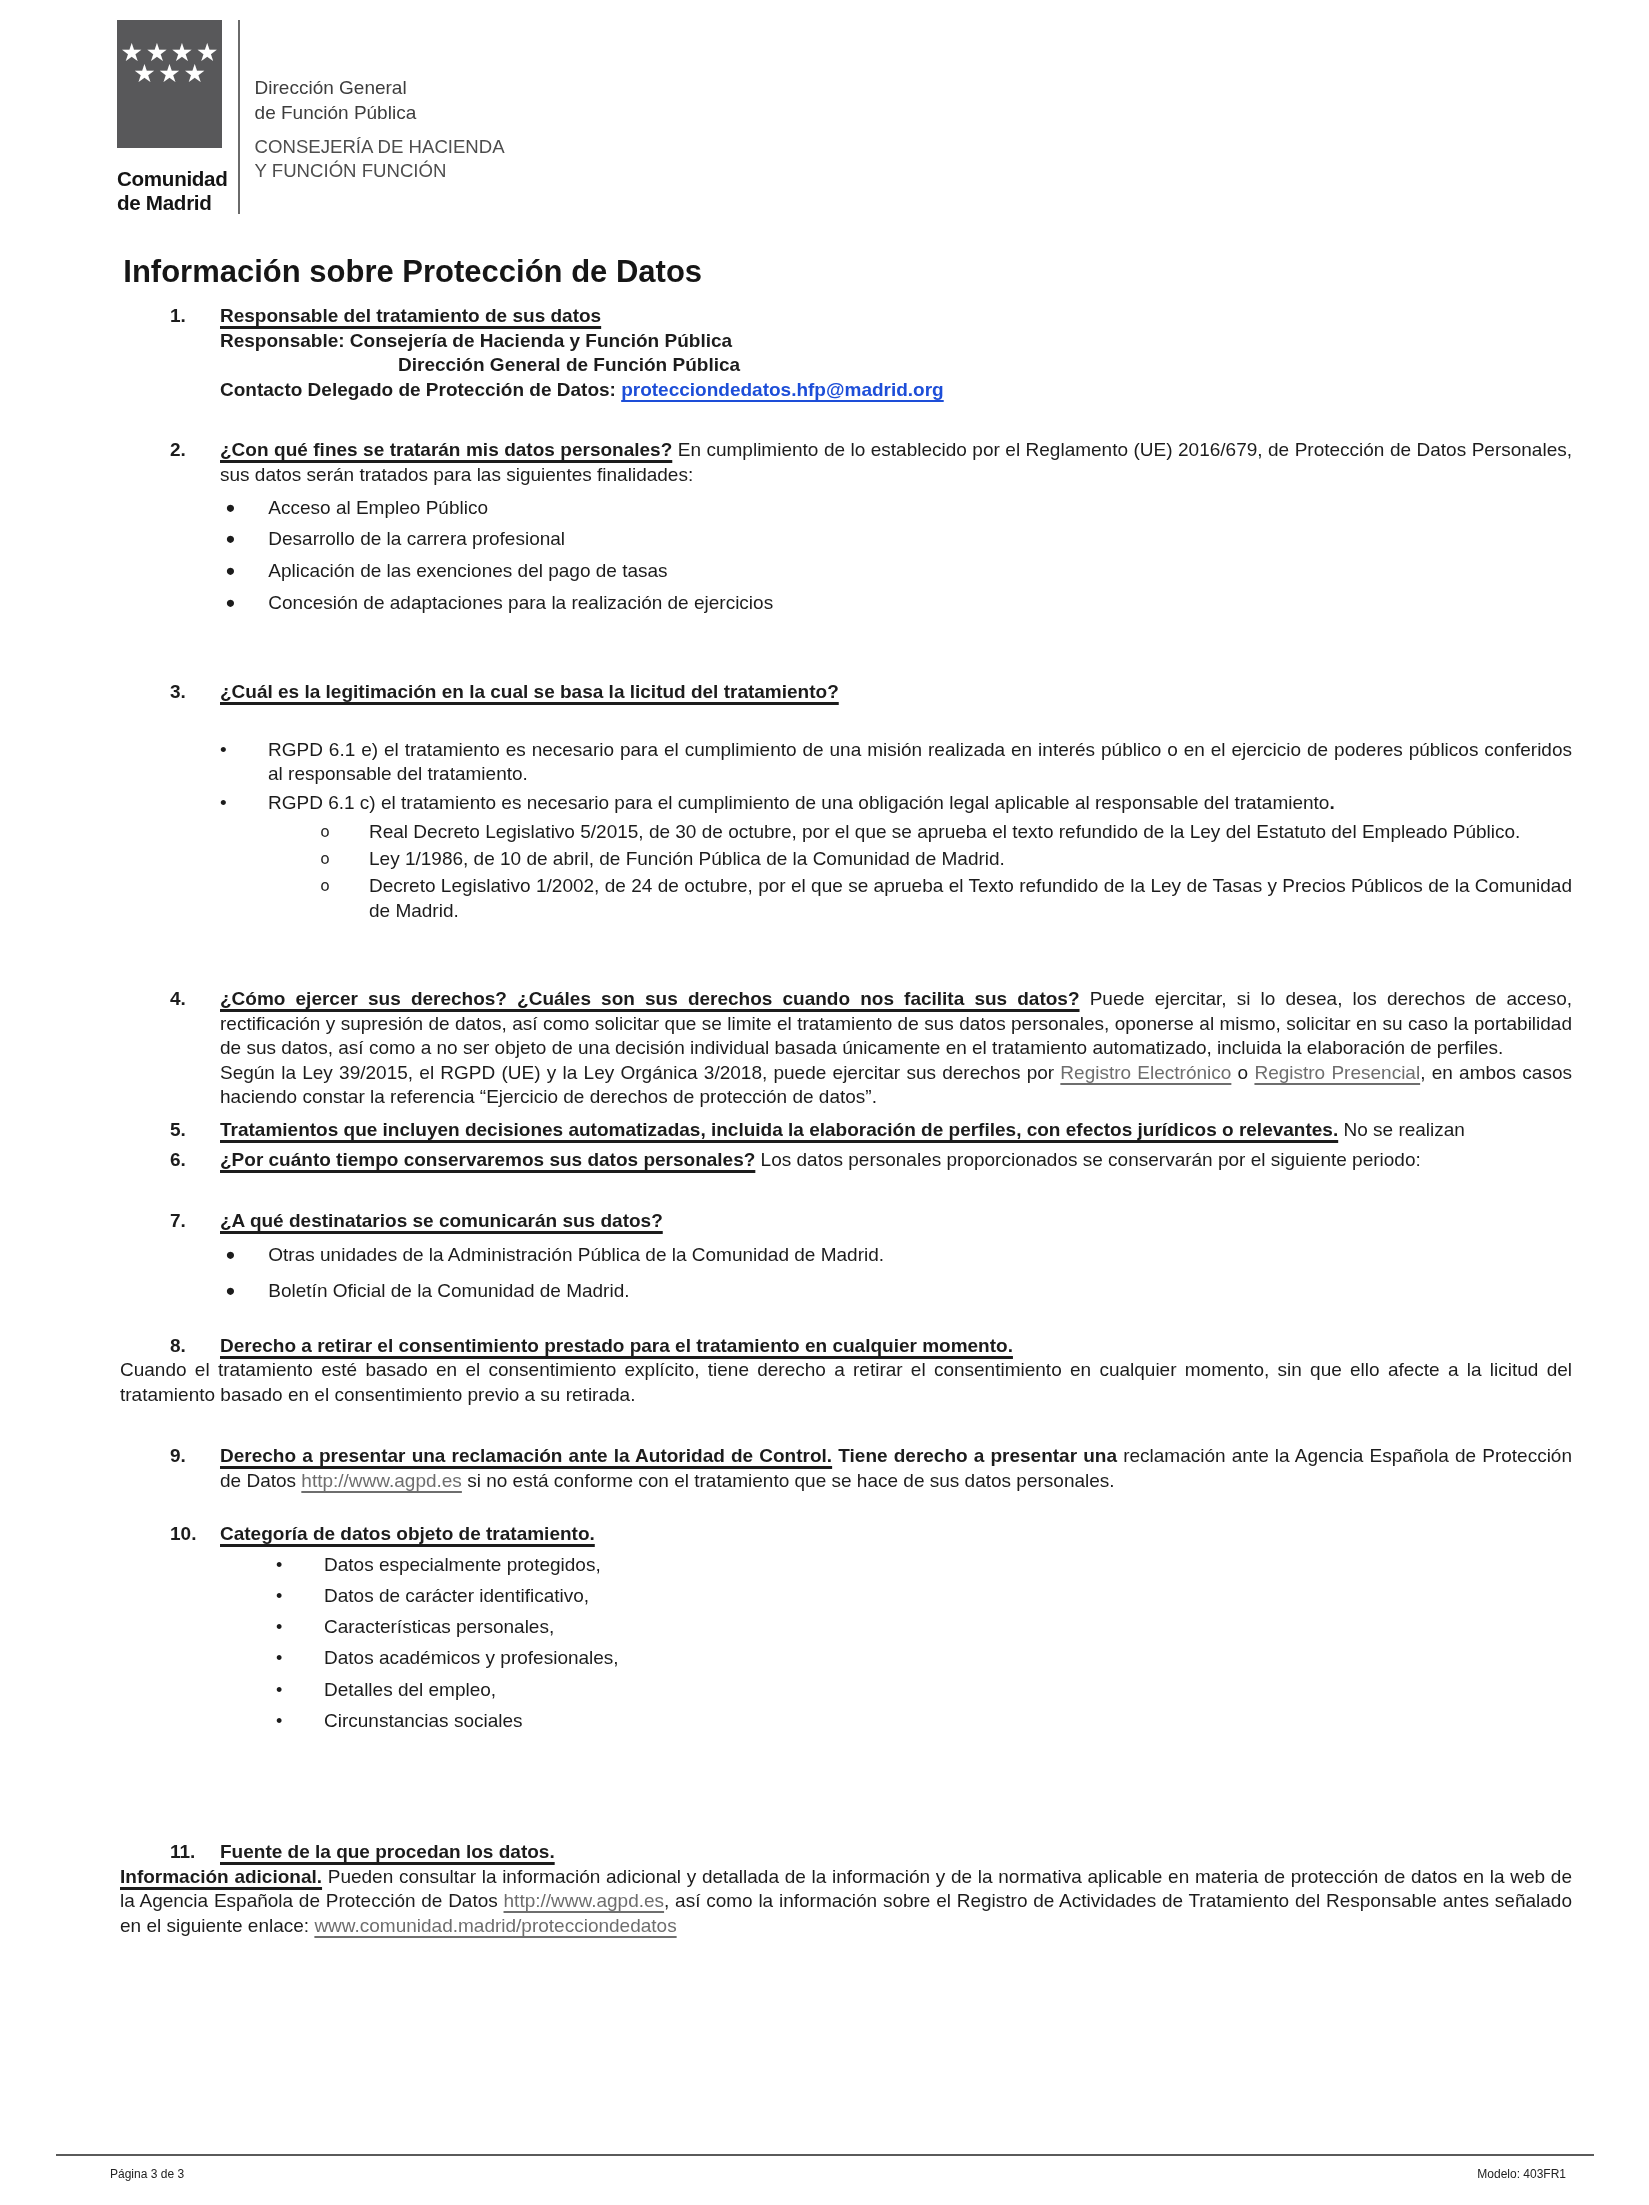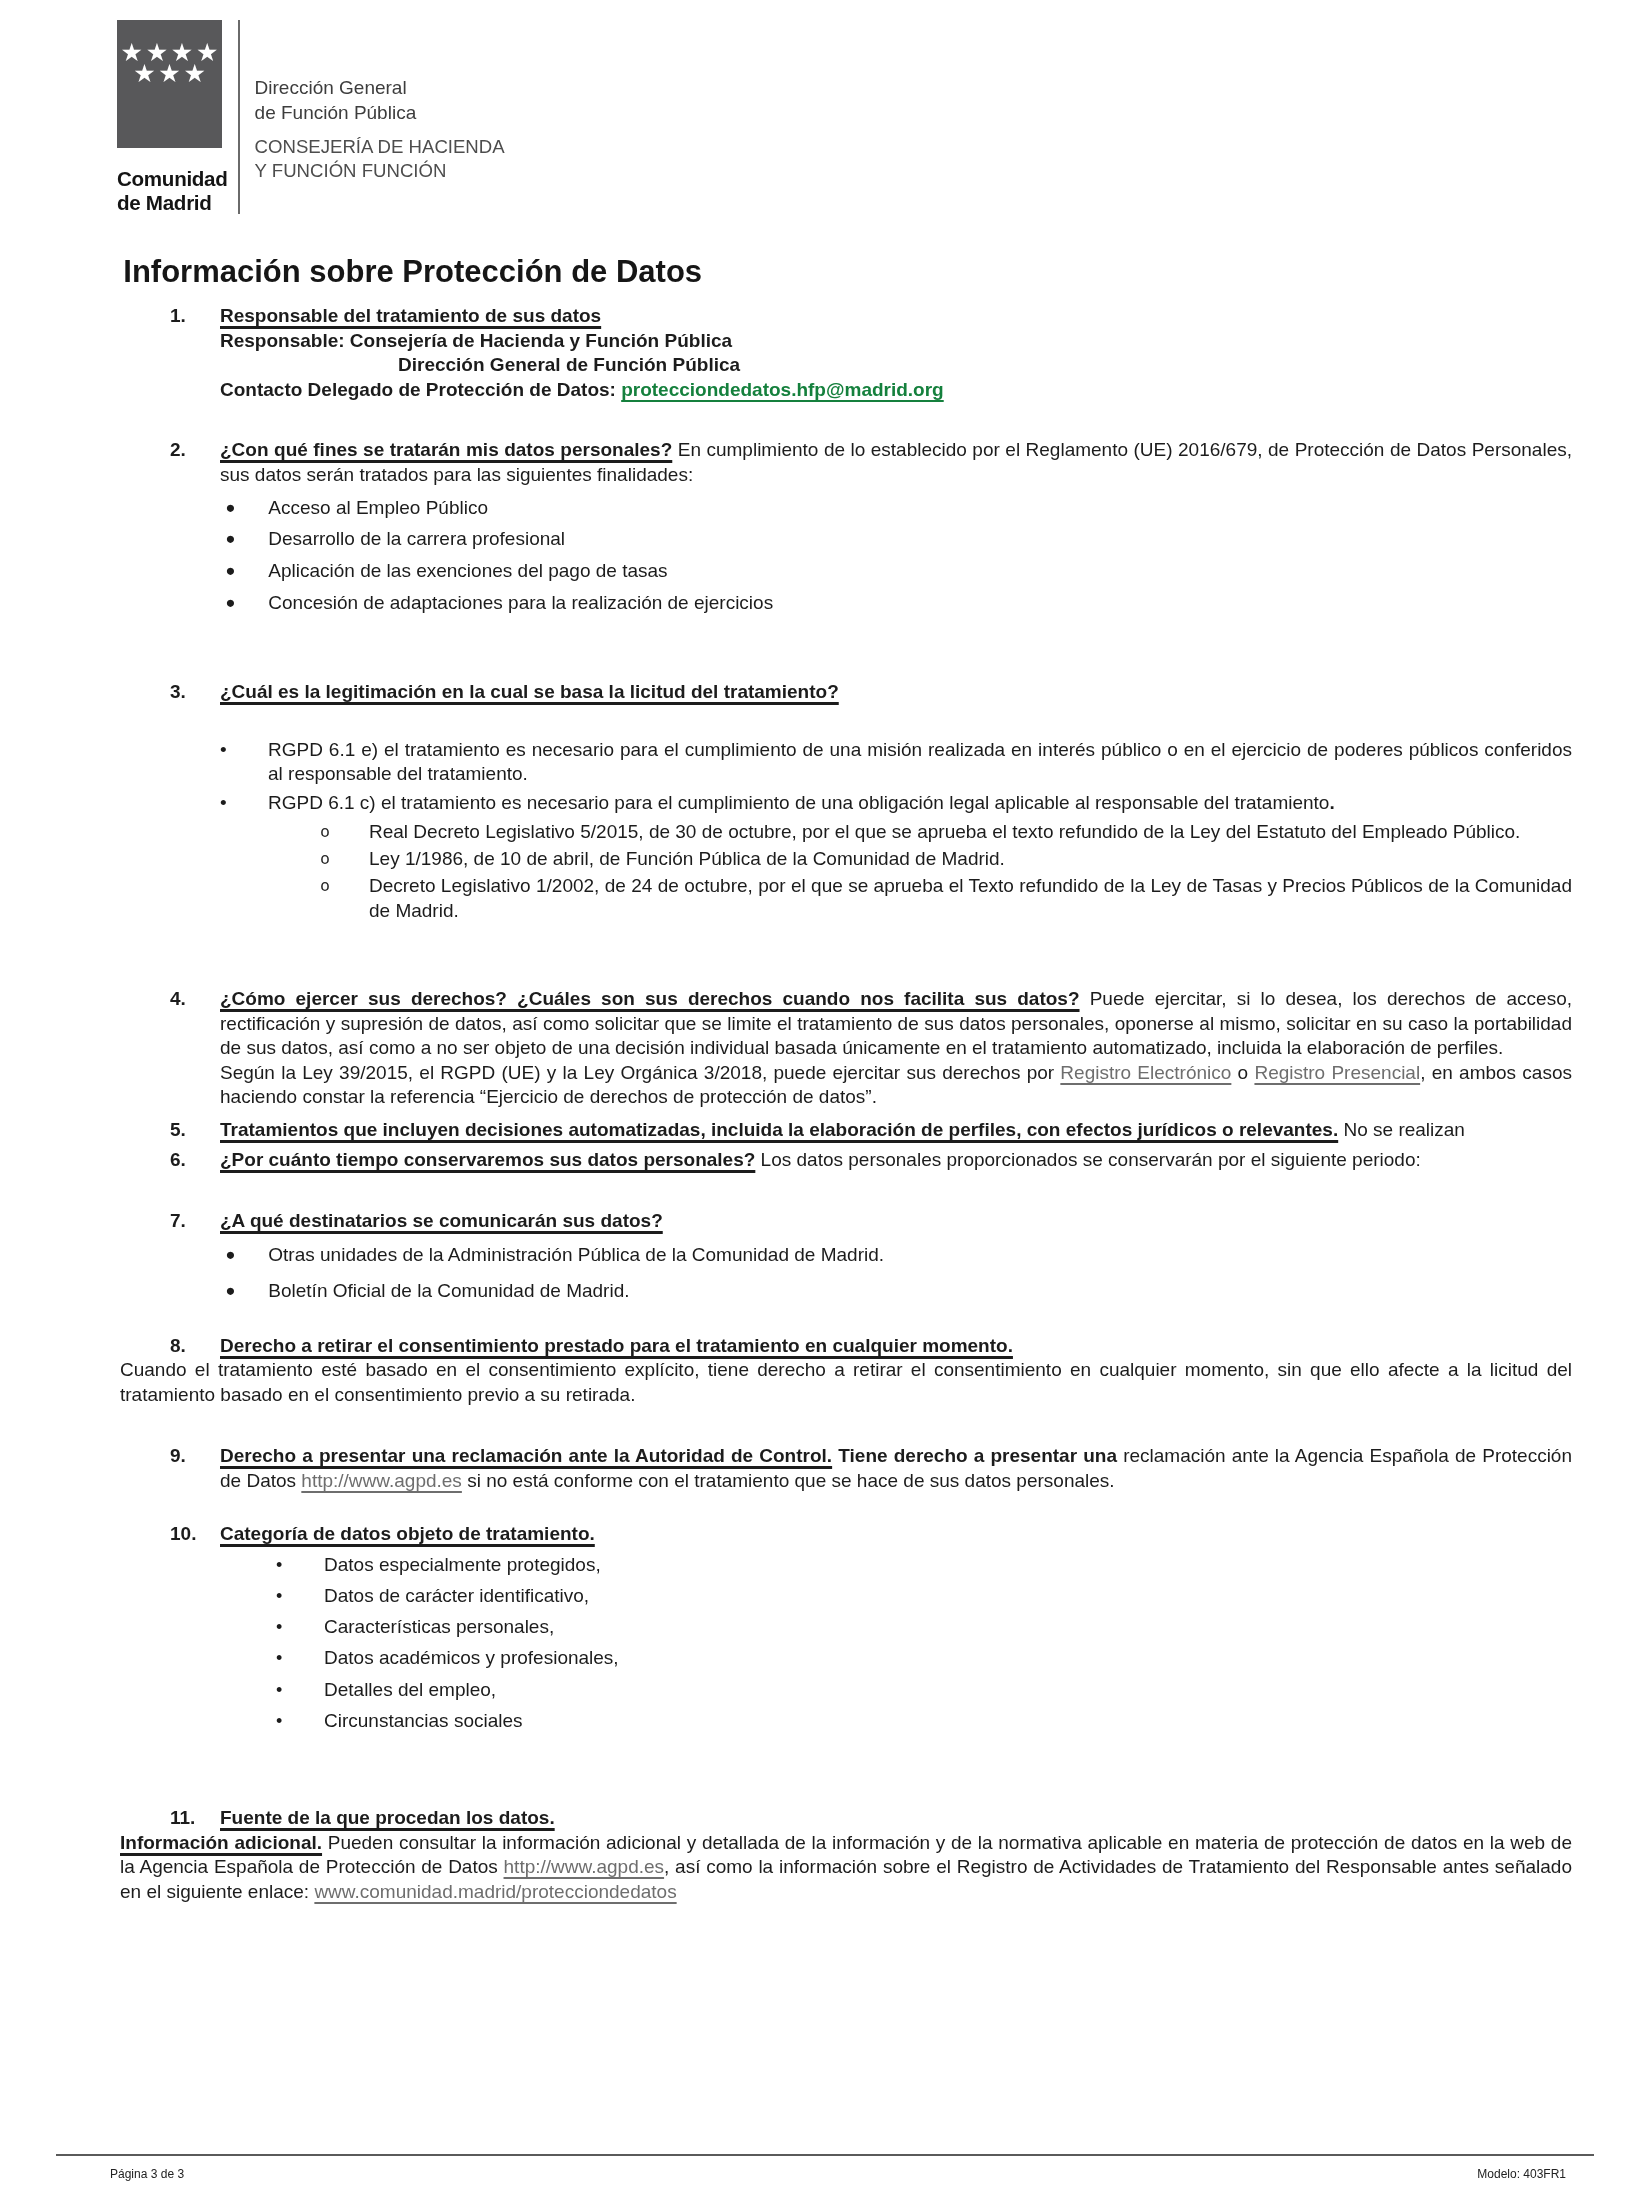--- a/index.html
+++ b/index.html
@@ -22,21 +22,21 @@
   
   .content { position:absolute; left:120px; top:0; width:1452px; }
   .title { margin:0; padding-top:255px; padding-left:3.3px; font-size:31px; line-height:33px; font-weight:bold; color:#161616; }
   .sec .row { display:flex; padding-left:50px; }
   .num { width:50px; flex-shrink:0; font-weight:bold; }
   .txt { flex:1; min-width:0; }
   .h { font-weight:bold; text-decoration:underline; text-decoration-thickness:2.7px; text-underline-offset:4px; }
   .b { font-weight:bold; }
   .just { text-align:justify; }
   .lnk { color:#6e6e6e; text-decoration:underline; text-decoration-thickness:2px; text-underline-offset:4px; cursor:pointer; }
-  .lnk.bold { font-weight:bold; color:#15803d; }
+  .lnk.bold { font-weight:bold; color:#1d4ed8; }
   ul { list-style:none; margin:0; padding:0; }
   .blt { display:flex; }
   .mk { flex-shrink:0; }
   .bt { flex:1; min-width:0; }
   
   .ul-a { margin-top:8px; padding-left:5.3px; }
   .ul-a .blt { margin-bottom:7.3px; }
   .ul-a .mk { width:43px; font-size:16.6px; }
   .ul-a7 { margin-top:9.3px; padding-left:5.3px; }
   .ul-a7 .blt { margin-bottom:11.3px; }
@@ -55,21 +55,21 @@
   .s1 .ind { padding-left:178px; }
   .s2 { margin-top:36px; }
   .s3 { margin-top:57px; }
   .s4 { margin-top:61px; }
   .s5 { margin-top:8px; }
   .s6 { margin-top:5.3px; }
   .s7 { margin-top:37px; }
   .s8 { margin-top:18.6px; }
   .s9 { margin-top:37px; }
   .s10 { margin-top:28px; }
-  .s11 { margin-top:66px; }
+  .s11 { margin-top:100px; }
   .addl { margin-top:24px; }
   .fullp { margin:0; }
   
   .footer-line { position:absolute; left:56px; right:56px; top:2154px; height:2px; background:#5a5a5a; }
   .footer-text { position:absolute; left:110px; right:84px; top:2164px; display:flex; justify-content:space-between; font-size:12px; line-height:21px; color:#222; }
 </style>
 </head>
 <body>
 
 <div class="page">

